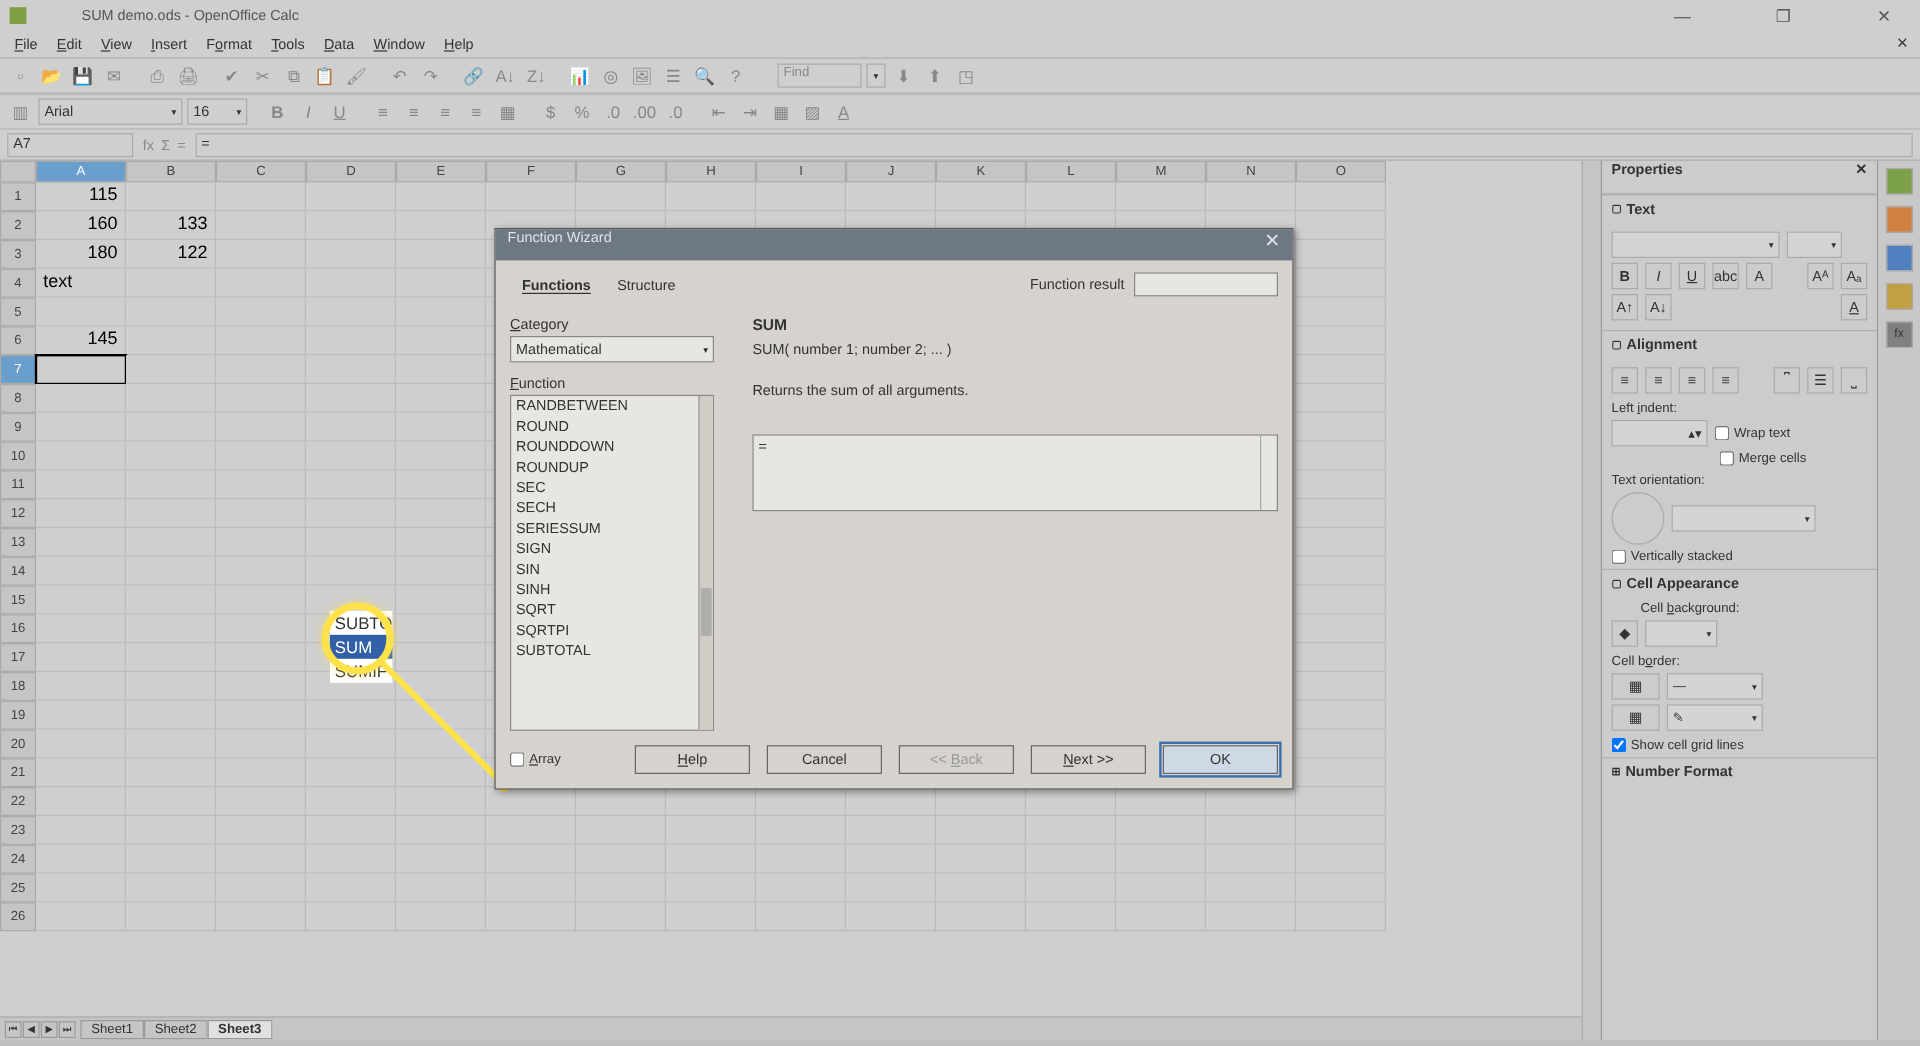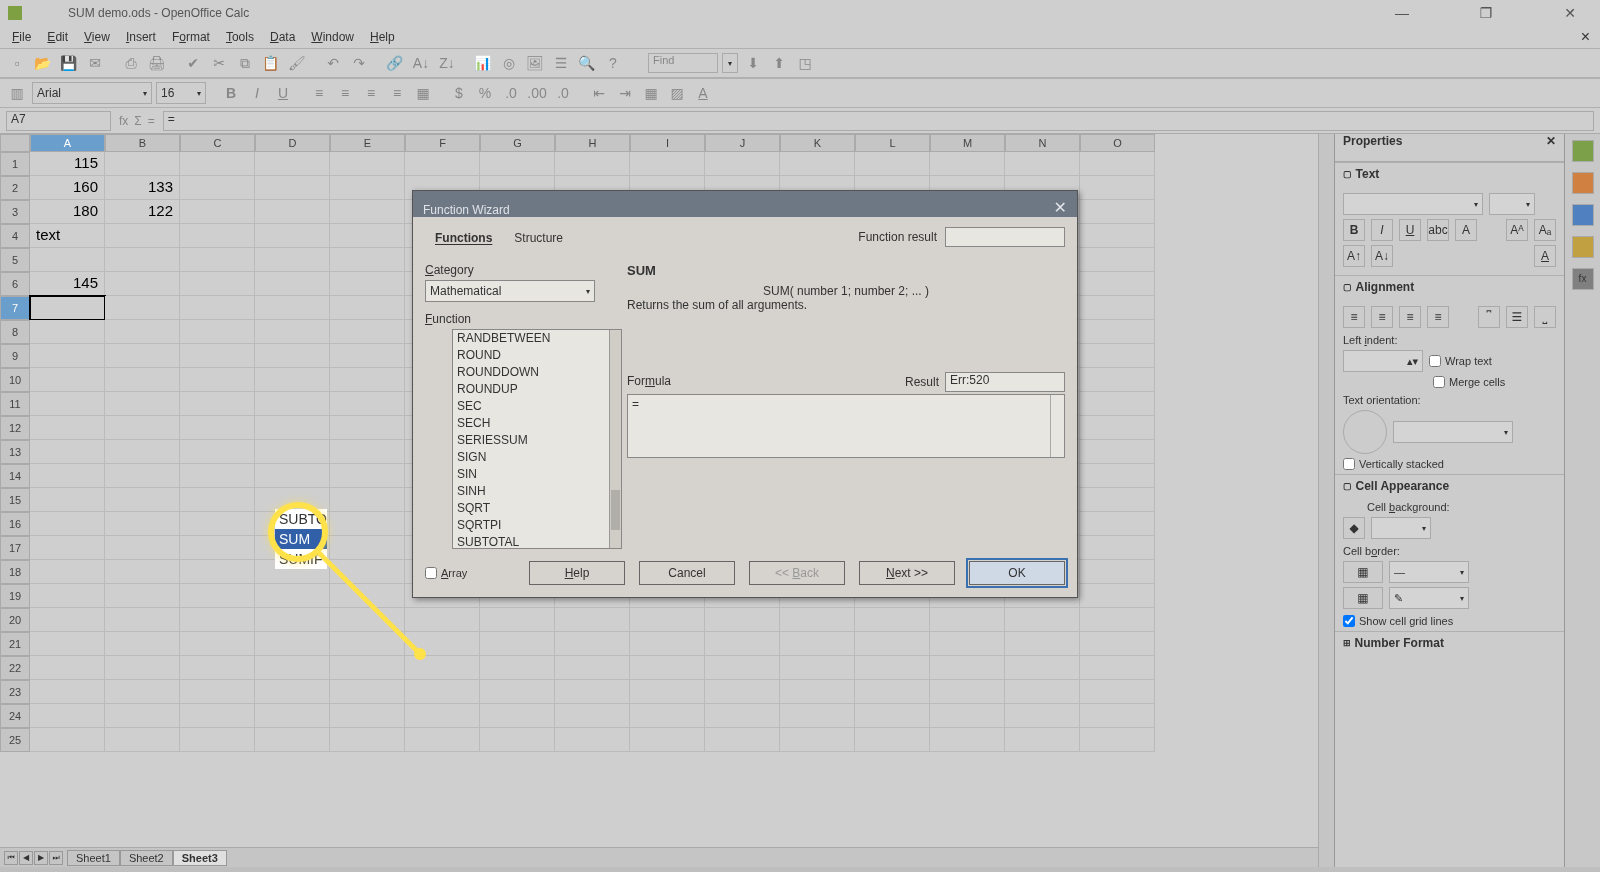--- a/index.html
+++ b/index.html
@@ -71,41 +71,41 @@
 .section-hdr .chev { margin-right:4px; font-size:9px;}
 .section-body { padding:4px 8px; }
 .prop-row { display:flex; align-items:center; gap:6px; margin:4px 0;}
 .combo { height:22px; border:1px solid #aaa; background:#d4d4d4; display:flex; align-items:center; justify-content:space-between; padding:0 4px; font-size:11px;}
 .pbtn { width:22px; height:22px; border:1px solid #aaa; display:flex; align-items:center; justify-content:center; font-size:12px;}
 .chk { display:flex; align-items:center; gap:4px; font-size:11px;}
 .chk input { width:12px; height:12px;}
 
 
 .dialog { position:absolute; left:412px; top:190px; width:666px; background:#d6d3ce; border:1px solid #555; box-shadow:2px 2px 6px rgba(0,0,0,.4);}
-.dlg-title { height:26px; background:#6e7884; color:#e0e3e8; display:flex; align-items:flex-end; padding:0 10px; font-size:12px;}
+.dlg-title { height:26px; background:#6e7884; color:#e0e3e8; display:flex; align-items:flex-start; padding:0 10px; font-size:12px;}
 .dlg-close { margin-left:auto; font-size:16px; cursor:pointer;}
 .dlg-body { padding:10px 12px 12px 12px;}
 .dlg-tabs { display:flex; gap:2px; margin-bottom:8px;}
 .dlg-tab { padding:4px 10px 10px 10px; font-size:12px; }
 .dlg-tab.active { font-weight:600;  text-decoration: underline; text-underline-offset:2px;}
 .dlg-row { display:flex; gap:12px;}
 .dlg-left { width:190px;}
 .dlg-right { flex:1;}
 .lbl { font-size:12px; margin-bottom:3px; display:block;}
 .lbl u { text-decoration: underline;}
 .dlg-select { width:170px; height:22px; border:1px solid #888; background:#e8e6e1; padding:0 4px; display:flex; justify-content:space-between; align-items:center; font-size:12px;}
-.func-list { width:170px; height:220px; border:1px solid #888; background:#e8e6e1; overflow:hidden; position:relative; margin-top:2px;margin-left:27px;}
+.func-list { width:170px; height:280px; border:1px solid #888; background:#e8e6e1; overflow:hidden; position:relative; margin-top:2px;}
 .func-list-inner { position:absolute; inset:0 12px 0 0; overflow:hidden;}
 .func-item { padding:1px 4px; font-size:12px; line-height:15px;}
 .func-scroll { position:absolute; right:0; top:0; bottom:0; width:12px; background:#d0cdc7; border-left:1px solid #999;}
 .func-scroll-thumb { position:absolute; left:1px; right:1px; top:160px; height:40px; background:#b0aea8;}
 .result-lbl { display:flex; align-items:center; gap:8px; font-size:12px; margin-bottom:10px; justify-content:flex-end;}
 .result-box { width:120px; height:20px; border:1px solid #888; background:#e8e6e1; padding:0 4px;}
 .fn-name { font-weight:700; font-size:13px; margin-bottom:6px;}
-.fn-sig { font-size:12px; text-align:center;}
+.fn-sig { font-size:12px; margin-bottom:20px;}
 .fn-desc { font-size:12px; margin-bottom:30px;}
 .formula-lbl-row { display:flex; align-items:center; margin-top:60px;}
 .formula-area { width:100%; height:64px; border:1px solid #888; background:#e8e6e1; padding:2px 4px; position:relative; margin-top:2px; font-size:12px;}
 .formula-area .fscroll { position:absolute; right:0; top:0; bottom:0; width:14px; border-left:1px solid #aaa;}
 .dlg-btns { display:flex; align-items:center; gap:14px; margin-top:12px;}
 .dlg-btn { width:96px; height:24px; border:1px solid #666; background:#d6d3ce; font-size:12px; text-align:center; line-height:22px;}
 .dlg-btn.disabled { color:#999;}
 .dlg-btn.primary { outline:2px solid #3a6fb0; outline-offset:1px; background:#cfd9e6;}
 
 
@@ -692,20 +692,38 @@
           <div class="cell"></div>
           <div class="cell"></div>
           <div class="cell"></div>
           <div class="cell"></div>
           <div class="cell"></div>
           <div class="cell"></div>
           <div class="cell"></div>
           <div class="cell"></div>
           <div class="cell"></div>
         </div>
+        <div class="row">
+          <div class="rownum">26</div>
+          <div class="cell"></div>
+          <div class="cell"></div>
+          <div class="cell"></div>
+          <div class="cell"></div>
+          <div class="cell"></div>
+          <div class="cell"></div>
+          <div class="cell"></div>
+          <div class="cell"></div>
+          <div class="cell"></div>
+          <div class="cell"></div>
+          <div class="cell"></div>
+          <div class="cell"></div>
+          <div class="cell"></div>
+          <div class="cell"></div>
+          <div class="cell"></div>
+        </div>
       </div>
     <div class="vscroll"></div>
 
     <div class="callout-list">
       <div class="callout-item">SUBTO</div>
       <div class="callout-item sel">SUM</div>
       <div class="callout-item">SUMIF</div>
     </div>
     <div class="callout-circle"></div>
     <svg class="callout-line" width="160" height="160">
@@ -911,26 +929,20 @@
             </div>
           <div class="func-scroll">
               <div class="func-scroll-thumb"></div>
             </div>
         </div>
       </div>
       <div class="dlg-right">
         <div class="fn-name">SUM</div>
         <div class="fn-sig">SUM( number 1; number 2; ... )</div>
         <div class="fn-desc">Returns the sum of all arguments.</div>
-        <div class="formula-lbl-row">
-          <span class="lbl">For<u>m</u>ula</span>
-          <span style="flex:1"></span>
-          <span style="font-size:12px; margin-right:6px;">Result</span>
-          <div class="result-box">Err:520</div>
-        </div>
         <div class="formula-area">
           <span>=</span>
           <div class="fscroll"></div>
         </div>
       </div>
     </div>
 
     <div class="dlg-btns">
       <div class="chk">
           <input type="checkbox" style="">

